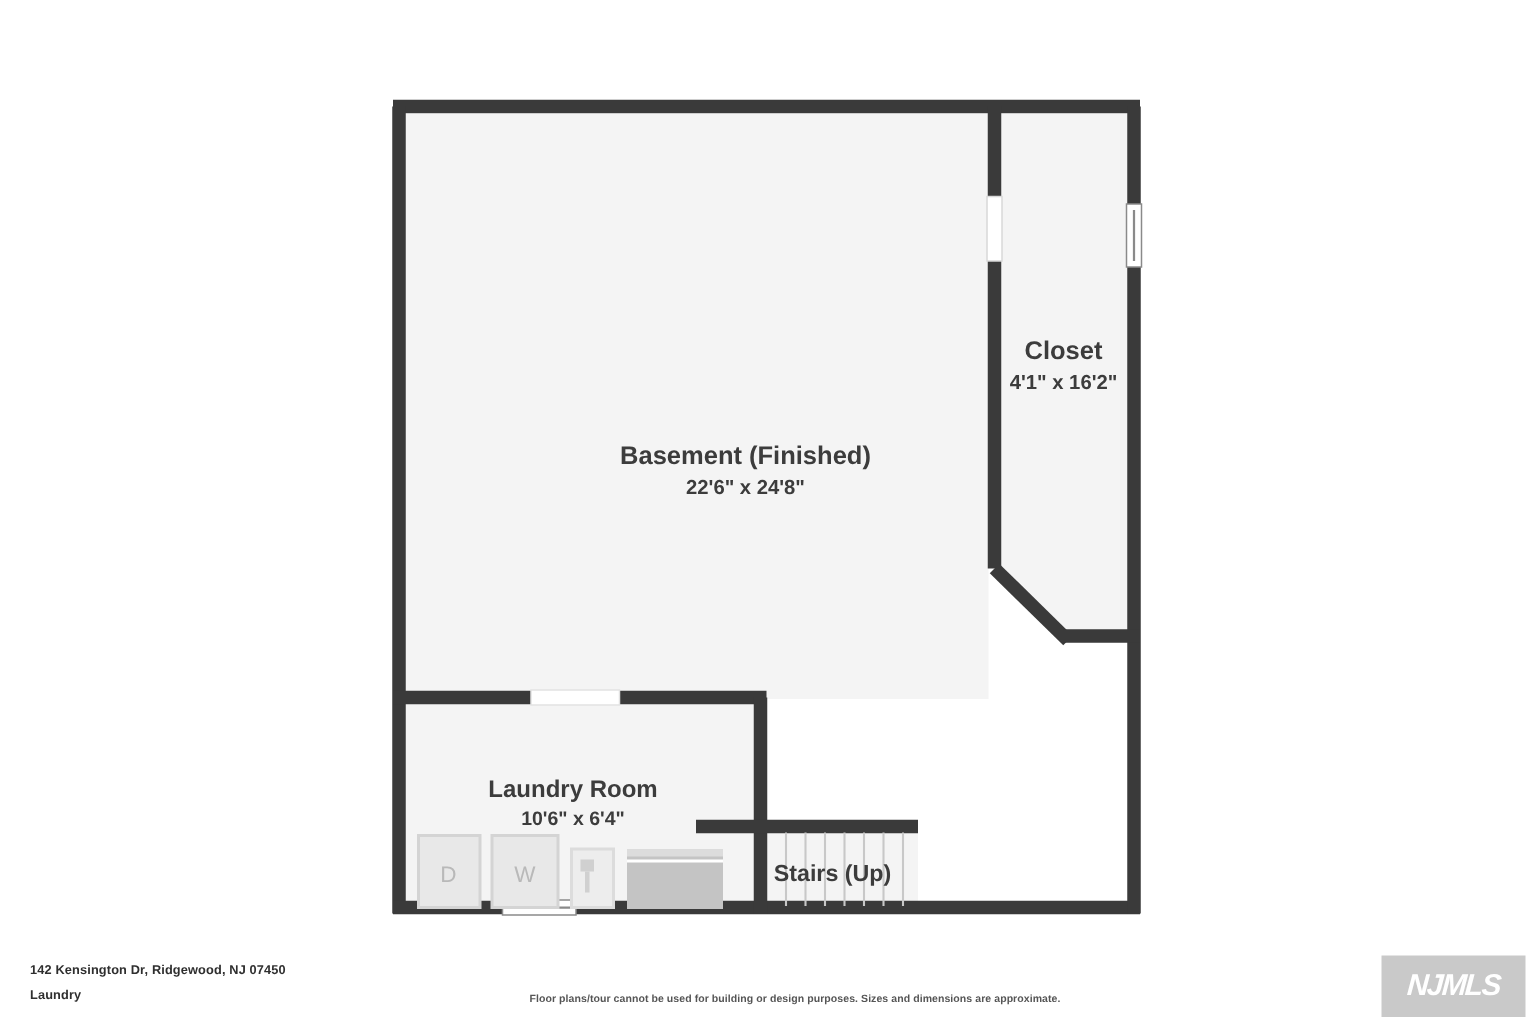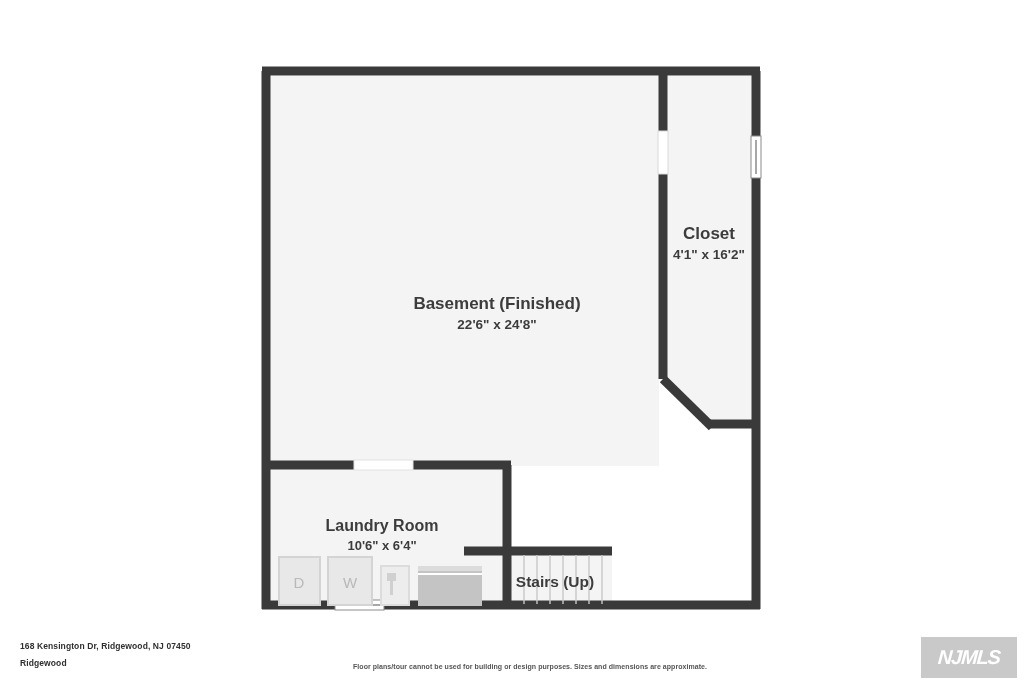--- a/index.html
+++ b/index.html
@@ -182,21 +182,21 @@
       <text class="room-dims" x="709" y="259" font-size="13.5" text-anchor="middle">4'1" x 16'2"</text>
 
       <text class="room-name" x="382" y="531" font-size="16" text-anchor="middle">Laundry Room</text>
       <text class="room-dims" x="382" y="550" font-size="13" text-anchor="middle">10'6" x 6'4"</text>
 
       <text class="room-name" x="555" y="587" font-size="15.5" text-anchor="middle">Stairs (Up)</text>
     </g>
   </svg>
 </div>
 
-<div class="footer-text" id="address-line">168 Kensington Dr, Ridgewood, NJ 07450</div>
-
-<div class="footer-text" id="level-line">Ridgewood</div>
+<div class="footer-text" id="address-line">142 Kensington Dr, Ridgewood, NJ 07450</div>
+
+<div class="footer-text" id="level-line">Laundry</div>
 
 <div class="footer-text" id="disclaimer-line">Floor plans/tour cannot be used for building or design purposes. Sizes and dimensions are approximate.</div>
 
 <div id="mls-logo">
   <span id="mls-logo-text">NJMLS</span>
 </div>
 
 </body></html>

